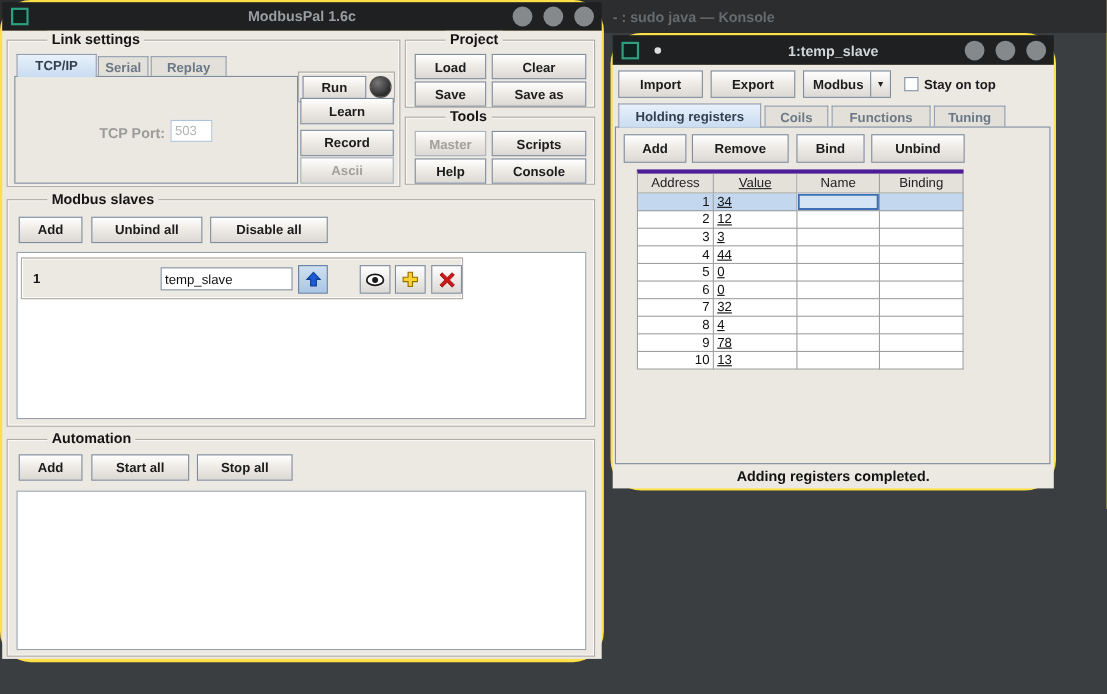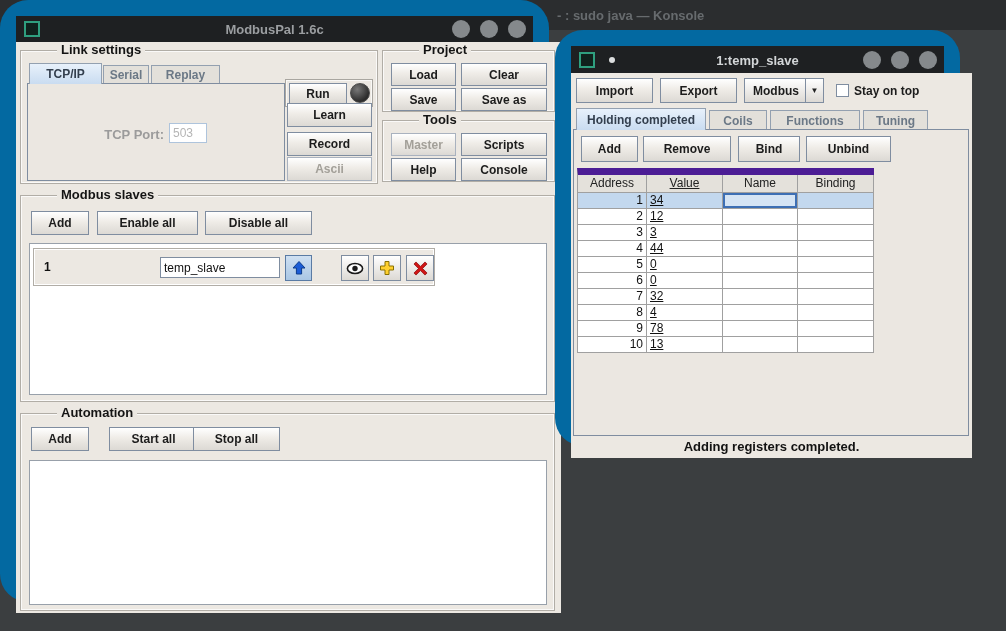--- a/index.html
+++ b/index.html
@@ -5,21 +5,21 @@
   * { margin:0; padding:0; box-sizing:border-box; }
   html,body { width:1006px; height:631px; }
   body {
     position:relative; overflow:hidden;
     background:#3b3e40;
     font-family:"Liberation Sans", sans-serif; font-size:12px;
   }
   .konsole-bar { position:absolute; left:0; top:0; width:1006px; height:30px; background:#2b2d2f; }
   .konsole-title { position:absolute; left:557px; top:8px; font-size:13px; font-weight:bold; color:#676b6e; }
 
-  .window { position:absolute; background:#0369a1; padding:16px;border-radius:28px; }
+  .window { position:absolute; background:#fde047; padding:2px;border-radius:28px; }
   .titlebar { position:relative; background:#1e2022; }
   .titlebar .title { position:absolute; left:0; right:0; top:50%; transform:translateY(-50%); text-align:center; font-size:13px; font-weight:bold; }
   .title-main { color:#9b9ea1; }
   .title-slave { color:#d3d6d8; }
   .win-controls { position:absolute; right:7px; top:50%; transform:translateY(-50%); display:flex; gap:10px; }
   .circle { width:18px; height:18px; border-radius:50%; background:#85898c; }
   .app-icon { position:absolute; left:8px; top:50%; transform:translateY(-50%); width:16px; height:16px; background:#10221d; border:2px solid #2f9f7f; }
   .title-dot { position:absolute; left:38px; top:50%; transform:translateY(-50%); width:6px; height:6px; border-radius:50%; background:#dcdedf; }
 
   .client { position:relative; background:#ece8e2; }
@@ -54,21 +54,21 @@
 
   .combo { position:absolute; display:flex; align-items:stretch;
     background:linear-gradient(#ffffff, #dcd9d4); border:1px solid #7f8da0; font-weight:bold; color:#1c1c1c; }
   .combo-label { flex:1; display:flex; align-items:center; padding-left:8px; }
   .combo-arrow { width:18px; display:flex; align-items:center; justify-content:center;
     border-left:1px solid #7f8da0; font-size:8px; color:#222; }
 
   .checkbox { position:absolute; width:13px; height:13px; background:#fff; border:1px solid #7f8da0; }
   .cb-label { position:absolute; font-weight:bold; color:#1c1c1c; }
 
-  .table { position:absolute; border-left:1px solid #a0a0a0; border-top:7px solid #4c1d95; background:#fff; }
+  .table { position:absolute; border-left:1px solid #a0a0a0; border-top:4px solid #4c1d95; background:#fff;margin-left:16px; }
   .trow { display:flex; }
   .tc { height:16px; border-right:1px solid #a0a0a0; border-bottom:1px solid #a0a0a0;
     font-size:12px; line-height:15px; padding:0 3px; overflow:hidden; white-space:nowrap; color:#111; }
   .th { height:18px; background:#e4e1db; text-align:center !important; line-height:17px; color:#222; }
   .c0 { width:69px; text-align:right; }
   .c1 { width:76px;text-decoration:underline; }
   .c2 { width:75px; }
   .c3 { width:76px; }
   .trow.sel .tc { background:#c3d8ee; }
   .focus-cell { box-shadow:inset 0 0 0 2px #3d6fb4; background:#d5e4f4 !important; }
@@ -127,21 +127,21 @@
       <span class="gtitle">Project</span>
       <div class="btn" style="left:8px;top:12px;width:65px;height:23px;">Load</div>
       <div class="btn" style="left:78px;top:12px;width:86px;height:23px;">Clear</div>
       <div class="btn" style="left:8px;top:37px;width:65px;height:23px;">Save</div>
       <div class="btn" style="left:78px;top:37px;width:86px;height:23px;">Save as</div>
     </div>
 
     <div class="group" style="left:4px;top:153px;width:535px;height:207px;">
       <span class="gtitle">Modbus slaves</span>
       <div class="btn" style="left:10px;top:15px;width:58px;height:24px;">Add</div>
-      <div class="btn" style="left:76px;top:15px;width:101px;height:24px;">Enable all</div>
+      <div class="btn" style="left:76px;top:15px;width:101px;height:24px;">Unbind all</div>
       <div class="btn" style="left:184px;top:15px;width:107px;height:24px;">Disable all</div>
 
       <div class="white-area" style="left:8px;top:47px;width:518px;height:152px;">
         <div class="slave-panel" style="left:3px;top:4px;width:402px;height:38px;">
           <span class="slave-id" style="left:10px;top:11px;">1</span>
           <input class="textfield" style="left: 126px; top: 8px; width: 120px; height: 21px;" value="temp_slave">
           <div class="icon-btn active" style="left:251px;top:6px;width:27px;height:26px;">
             <svg width="16" height="16" viewBox="0 0 16 16">
                 <path d="M8 1.5 L14 8 L10.6 8 L10.6 14 L5.4 14 L5.4 8 L2 8 Z" fill="#1b5cd6" stroke="#0d3c8c" stroke-width="1"></path>
               </svg>
@@ -162,21 +162,21 @@
                 <path d="M3.2 1 L8 5.8 L12.8 1 L15 3.2 L10.2 8 L15 12.8 L12.8 15 L8 10.2 L3.2 15 L1 12.8 L5.8 8 L1 3.2 Z" fill="#d01616" stroke="#8c0d0d" stroke-width="0.8"></path>
               </svg>
           </div>
         </div>
       </div>
     </div>
 
     <div class="group" style="left:4px;top:371px;width:535px;height:198px;">
       <span class="gtitle">Automation</span>
       <div class="btn" style="left:10px;top:13px;width:58px;height:24px;">Add</div>
-      <div class="btn" style="left:76px;top:13px;width:89px;height:24px;margin-left:12px;">Start all</div>
+      <div class="btn" style="left:76px;top:13px;width:89px;height:24px;">Start all</div>
       <div class="btn" style="left:172px;top:13px;width:87px;height:24px;">Stop all</div>
       <div class="white-area" style="left:8px;top:46px;width:518px;height:145px;"></div>
     </div>
 
   </div>
 </div>
 
 <div class="window" style="left:555px;top:30px;width:405px;height:416px;">
   <div class="titlebar" style="height:27px;">
     <span class="app-icon"></span>
@@ -194,21 +194,21 @@
     <div class="btn" style="left:89px;top:5px;width:77px;height:25px;">Export</div>
 
     <div class="combo" style="left:173px;top:5px;width:80px;height:25px;">
       <span class="combo-label">Modbus</span>
       <span class="combo-arrow">▼</span>
     </div>
 
     <span class="checkbox" style="left:265px;top:11px;"></span>
     <span class="cb-label" style="left:283px;top:11px;">Stay on top</span>
 
-    <div class="tab selected" style="left:5px;top:35px;width:130px;height:22px;">Holding completed</div>
+    <div class="tab selected" style="left:5px;top:35px;width:130px;height:22px;">Holding registers</div>
     <div class="tab" style="left:138px;top:37px;width:58px;height:20px;">Coils</div>
     <div class="tab" style="left:199px;top:37px;width:90px;height:20px;">Functions</div>
     <div class="tab" style="left:292px;top:37px;width:65px;height:20px;">Tuning</div>
 
     <div class="tabpanel" style="left:2px;top:56px;width:396px;height:307px;">
       <div class="btn" style="left:7px;top:6px;width:57px;height:26px;">Add</div>
       <div class="btn" style="left:69px;top:6px;width:88px;height:26px;">Remove</div>
       <div class="btn" style="left:164px;top:6px;width:62px;height:26px;">Bind</div>
       <div class="btn" style="left:232px;top:6px;width:85px;height:26px;">Unbind</div>
 

